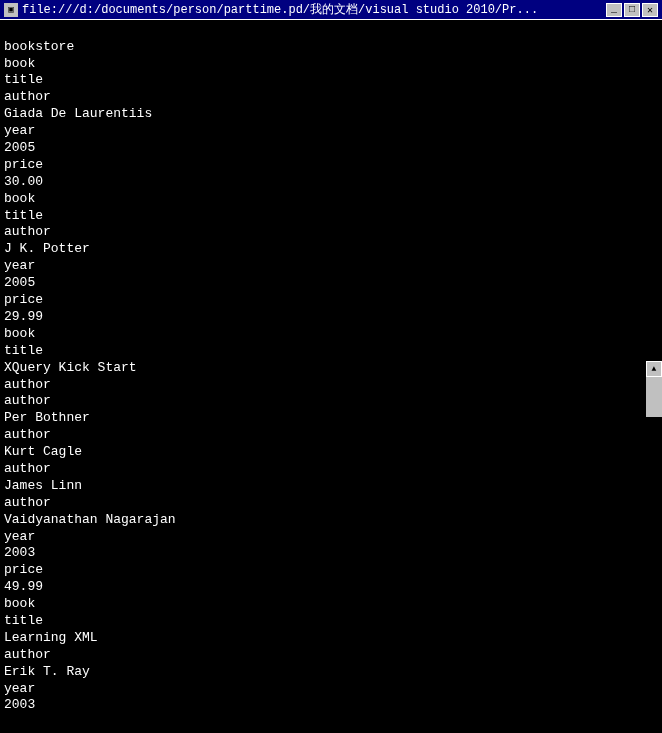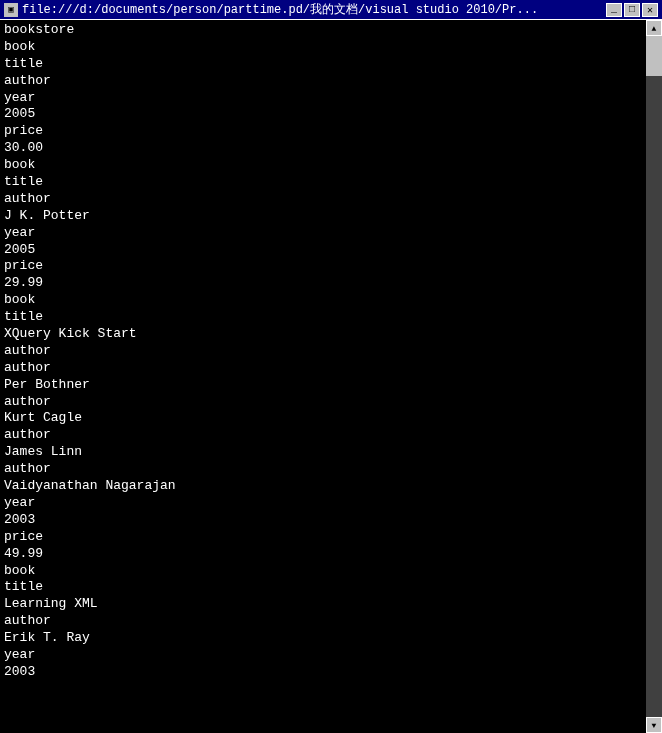--- a/index.html
+++ b/index.html
@@ -78,20 +78,21 @@
       font-family: 'Courier New', Courier, monospace;
       font-weight: bold;
     }
 
     .content-area {
       background: #000000;
       color: #ffffff;
       flex: 1;
       display: flex;
       overflow: hidden;
+      align-items: center;
     }
 
     .text-content {
       flex: 1;
       padding: 2px 4px;
       overflow-y: scroll;
       font-family: 'Courier New', Courier, monospace;
       font-size: 13px;
       line-height: 1.3;
       color: #ffffff;
@@ -155,20 +156,21 @@
       <div class="title-btn">✕</div>
     </div>
   </div>
 
   <div class="content-area">
     <div class="text-content" id="text-content">
     <div>bookstore</div>
         <div>book</div>
         <div>title</div>
         <div>author</div>
+        <div>Giada De Laurentiis</div>
         <div>year</div>
         <div>2005</div>
         <div>price</div>
         <div>30.00</div>
         <div>book</div>
         <div>title</div>
         <div>author</div>
         <div>J K. Potter</div>
         <div>year</div>
         <div>2005</div>

